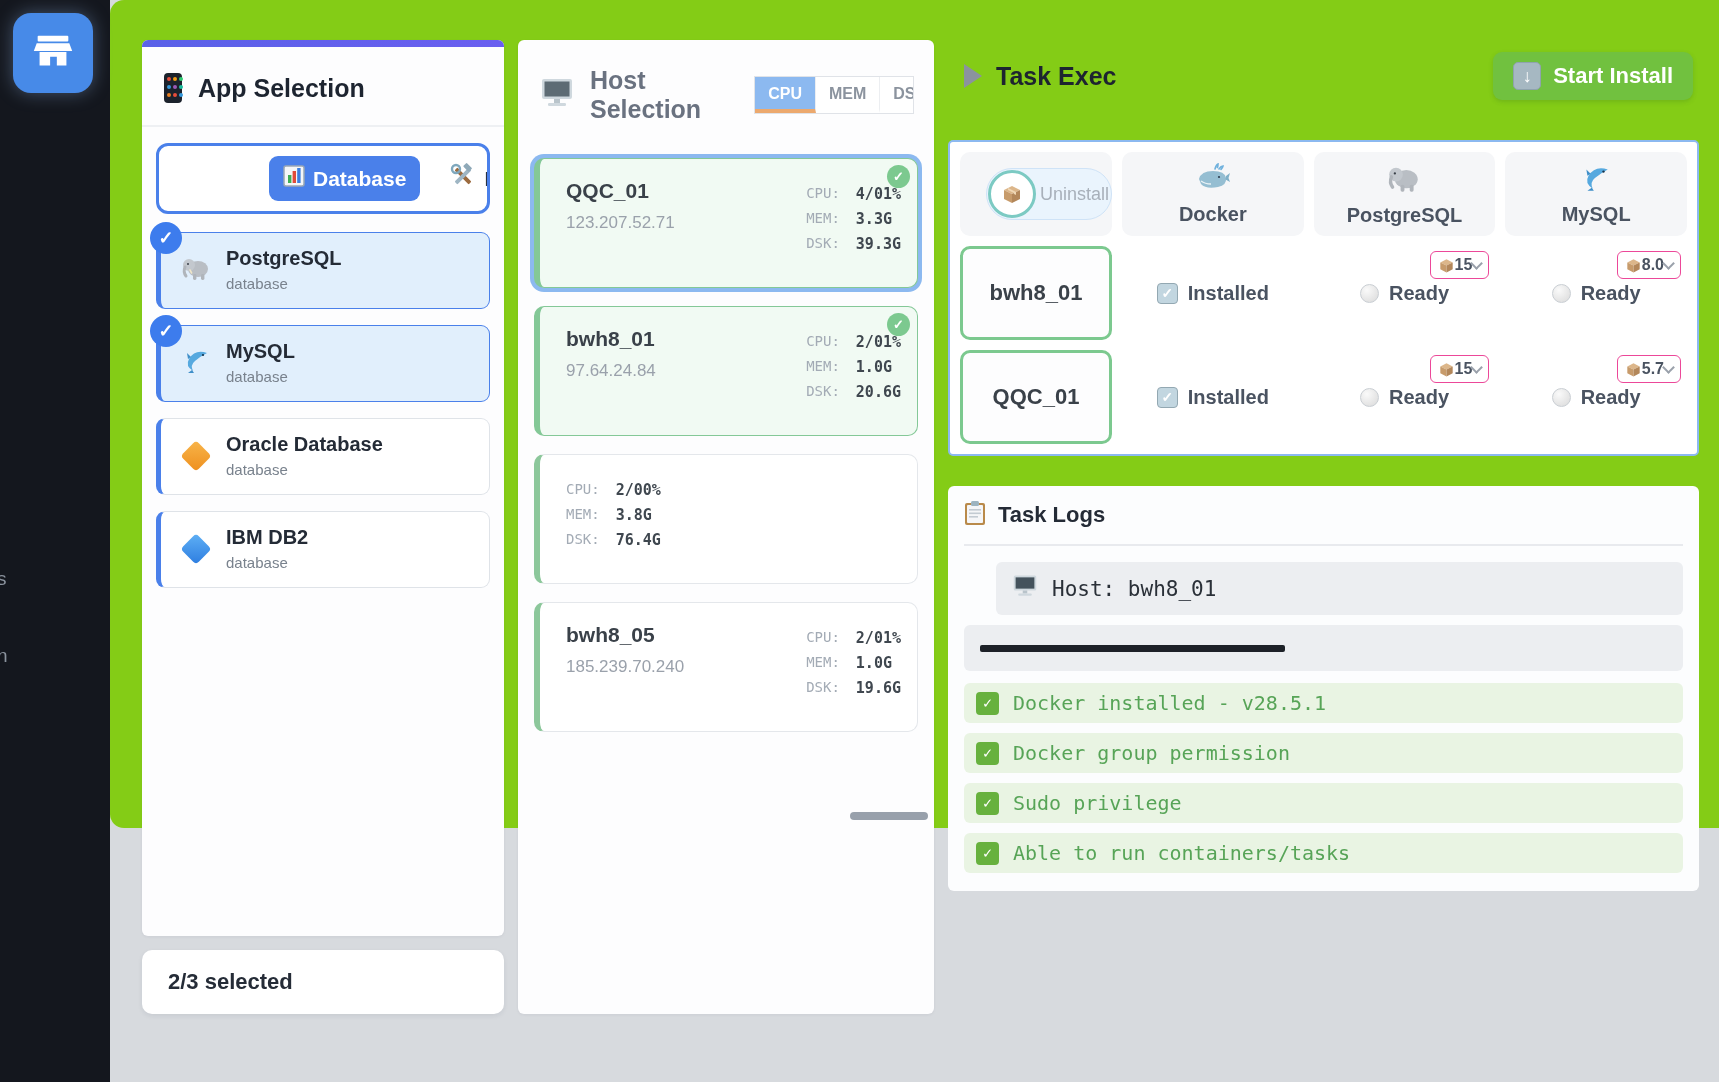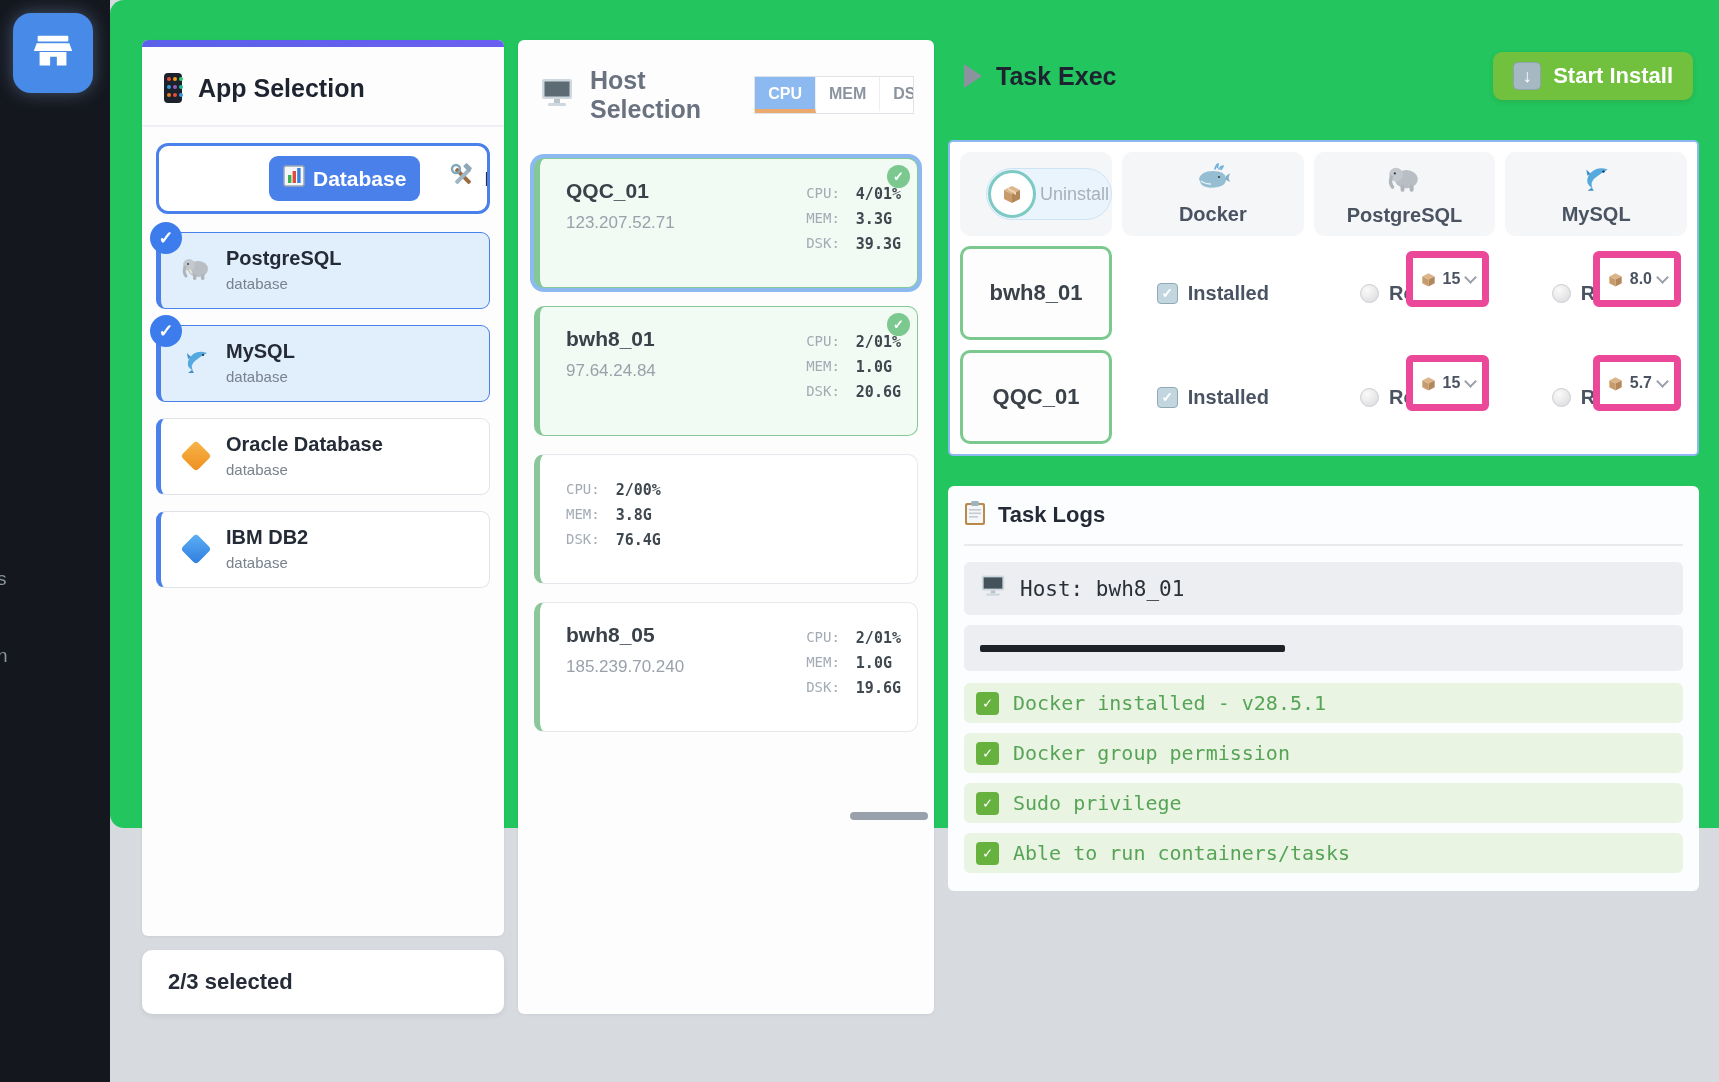--- a/index.html
+++ b/index.html
@@ -9,21 +9,21 @@
   
   .sidebar { position:absolute; left:0; top:0; width:110px; height:1082px; background:#14171e; z-index:2; }
   .app-btn { position:absolute; left:13px; top:13px; width:80px; height:80px; border-radius:18px;
              background:#478ae8; display:flex; align-items:center; justify-content:center;
              box-shadow:0 0 18px rgba(160,200,255,.35); cursor:pointer; }
   .edge-frag { position:absolute; left:-3px; color:#8b939e; font-size:19px; }
   .frag-0 { top:568px; } .frag-1 { top:645px; }
 
   
   .window { position:absolute; left:110px; top:0; width:1609px; height:828px;
-            background:#22c55e; border-top-left-radius:14px; border-bottom-left-radius:14px; }
+            background:#84cc16; border-top-left-radius:14px; border-bottom-left-radius:14px; }
   .columns { display:flex; gap:14px; padding:40px 20px 28px 32px; height:1042px; }
   .col { display:flex; flex-direction:column; gap:14px; }
   .col-app { width:362px; }
   .col-host { width:416px; }
   .col-task { flex:1; }
 
   .main-card { background:#fdfdfe; border-radius:6px; flex:1; overflow:hidden;
                box-shadow:0 1px 3px rgba(30,40,60,.06); display:flex; flex-direction:column; }
   .status-card { background:#ffffff; border-radius:10px; height:64px; display:flex; align-items:center;
                  padding:0 26px; box-shadow:0 2px 5px rgba(30,40,60,.08); font-size:22px; font-weight:bold; }
@@ -103,34 +103,34 @@
   .toggle-label { font-size:18px; color:#a8b0ba; margin-left:4px; white-space:nowrap; }
 
   .g-host { border:3px solid #7cc98f; border-radius:10px; height:94px; display:flex; align-items:center;
             justify-content:center; font-size:22px; font-weight:bold; color:#3a4149; background:#fdfdfe; cursor:pointer; }
   .g-cell { position:relative; height:94px; display:flex; align-items:center; justify-content:center; gap:10px; background:#fff; }
   .installed-box { width:21px; height:21px; border-radius:4px; background:#c2d6e0; border:1px solid #93a8b2;
                    color:#fff; font-size:14px; font-weight:bold; display:flex; align-items:center; justify-content:center; }
   .cell-state-label { font-size:20px; font-weight:bold; color:#4a5361; }
   .radio { width:19px; height:19px; border-radius:50%; border:1px solid #c9ced3;
            background:radial-gradient(circle at 35% 30%, #fafafa, #d9d9d9); }
-  .ver-select { position:absolute; top:5px; right:6px; display:flex; align-items:center; gap:6px;
-                border:7px solid #ec4899; border-radius:6px; background:#fff; padding:12px 7px; cursor:pointer; }
+  .ver-select { position:absolute; top:5px; right:6px; display:flex; align-items:center; 
+                border:1px solid #ec4899; border-radius:6px; background:#fff; padding:4px 7px; cursor:pointer; }
   .ver-num { font-size:16px; font-weight:bold; color:#4a5361; }
   .ver-clip { max-width:25px; overflow:hidden; white-space:nowrap; display:inline-block; }
   .chev { width:9px; height:9px; border-right:2px solid #9aa1ab; border-bottom:2px solid #9aa1ab;
           transform:rotate(45deg); margin-top:-4px; }
 
   
   .logs-card { margin-top:16px; background:#fcfdfe; border-radius:6px; padding:14px 16px 18px 16px; }
   .logs-header { display:flex; align-items:center; gap:12px; padding-bottom:14px;
                  border-bottom:2px solid #e8eaee; margin-bottom:16px; }
   .logs-title { font-size:22px; font-weight:bold; color:#242b36; }
   .log-host-row { background:#eceef1; border-radius:6px; padding:12px 16px; display:flex; align-items:center; gap:14px;
-                  font-family:"DejaVu Sans Mono", monospace; font-size:21px; color:#2a3038; margin-bottom:10px; }
+                  font-family:"DejaVu Sans Mono", monospace; font-size:21px; color:#2a3038; margin-bottom:10px;margin-left:32px; }
   .log-bar-row { background:#eceef1; border-radius:6px; height:46px; display:flex; align-items:center;
                  padding:0 16px; margin-bottom:12px; }
   .black-bar { width:305px; height:7px; background:#1d2128; border-radius:2px; }
   .log-lines { display:flex; flex-direction:column; gap:10px; }
   .log-line { background:#e9f4e3; border-radius:6px; padding:8px 12px; display:flex; align-items:center; gap:14px;
               font-family:"DejaVu Sans Mono", monospace; font-size:20px; color:#57a457; }
   .check-sq { width:23px; height:23px; min-width:23px; border-radius:4px; background:#67b13e; color:#fff;
               font-size:15px; font-weight:bold; display:flex; align-items:center; justify-content:center; }
 
   

